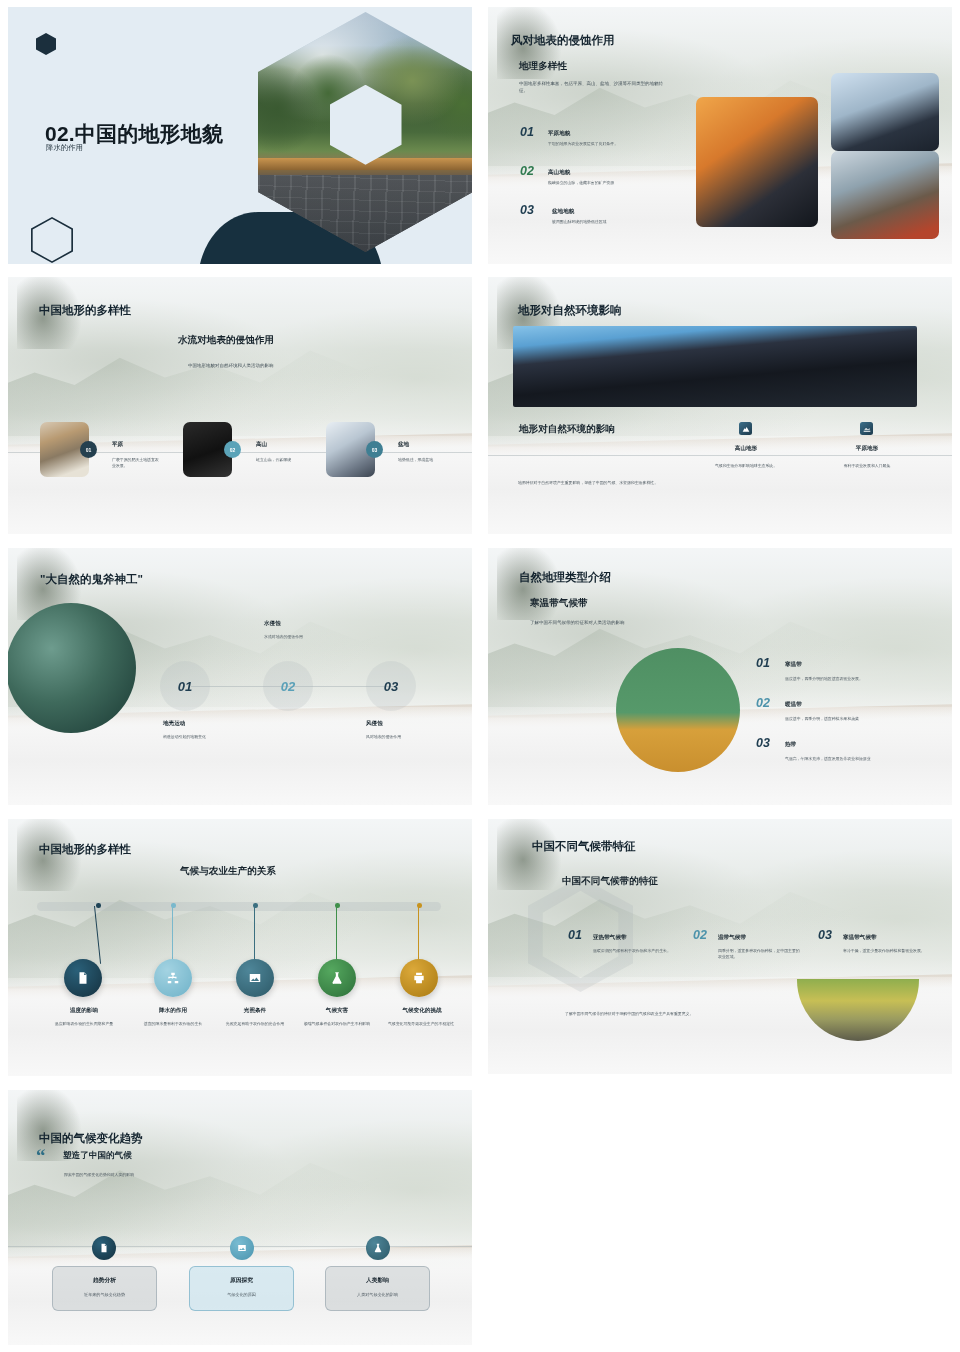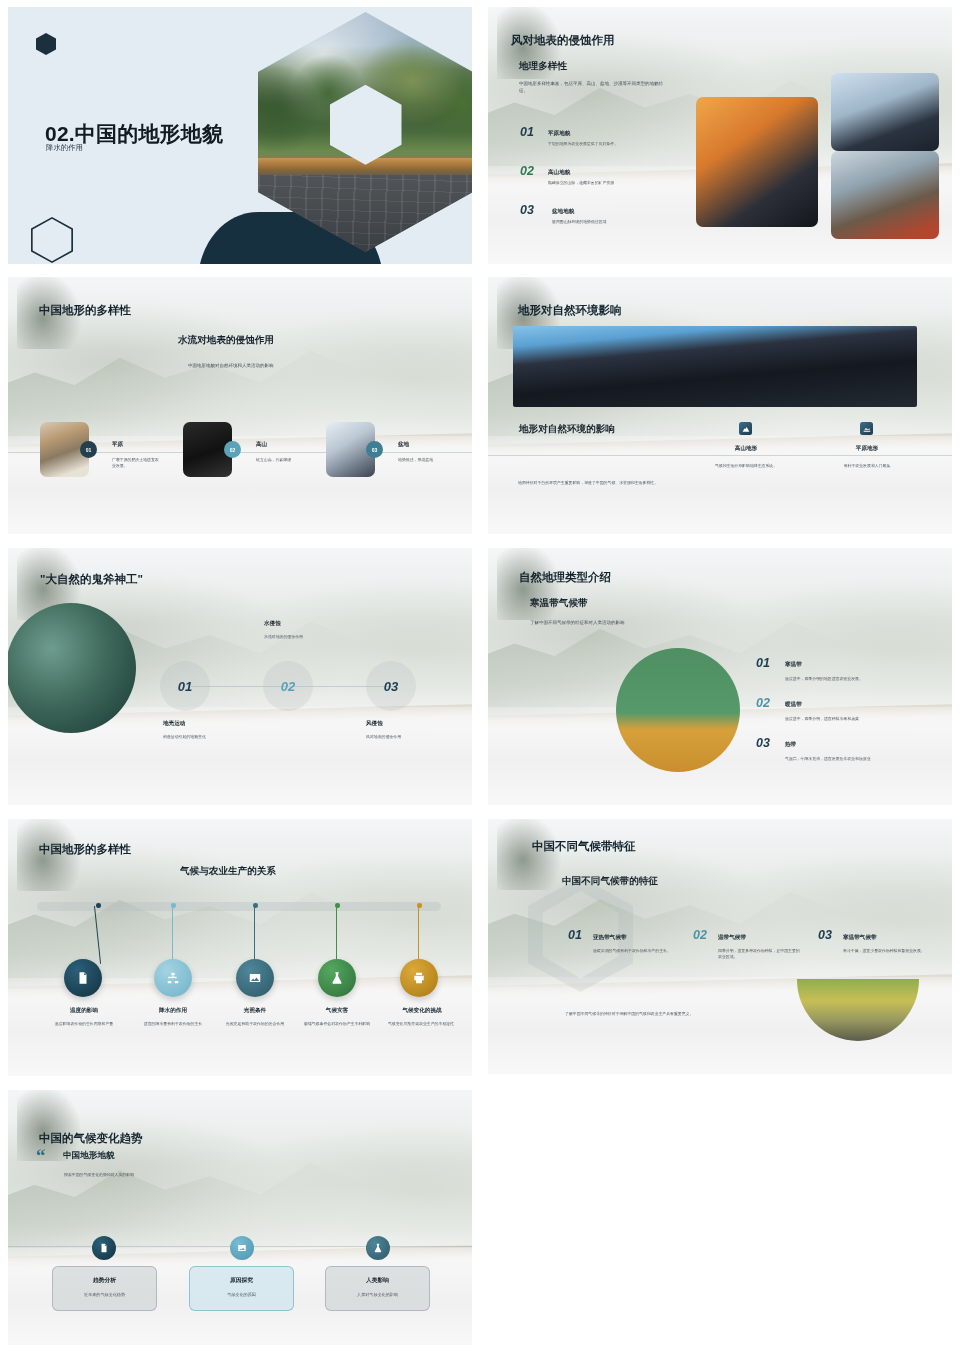--- a/index.html
+++ b/index.html
@@ -505,21 +505,21 @@
   <div class="slide r5">
     <div class="canvas">
       <div class="mtn">
           <div class="ridge"></div>
           <div class="treeL"></div>
           <div class="road"></div>
         </div>
 
       <div class="s-title" style="left:31px;top:21px;margin-top:20px;">中国的气候变化趋势</div>
       <div class="quote" style="left:28px;top:58px;">“</div>
-      <div class="s-h3" style="left:55px;top:60px;font-size:8.6px;">中国地形地貌</div>
+      <div class="s-h3" style="left:55px;top:60px;font-size:8.6px;">塑造了中国的气候</div>
       <div class="s-micro" style="left:56px;top:82px;">探索中国的气候变化趋势和对人类的影响</div>
 
       <div class="hline" style="left:0;top:156px;width:464px;"></div>
 
       <div class="ic-circ" style="left:84px;top:146px;width:24px;height:24px;background:radial-gradient(circle at 35% 30%,#2a6079,#14303e);">
         <svg viewBox="0 0 24 24">
             <path d="M6 2h8l4 4v16H6V2zm8 1.5V7h3.5L14 3.5zM9 11h4a2 2 0 010 4h-2v3H9v-7z"></path>
           </svg>
       </div>
       <div class="ic-circ" style="left:222px;top:146px;width:24px;height:24px;background:radial-gradient(circle at 35% 30%,#79bcd2,#4b94ae);">

